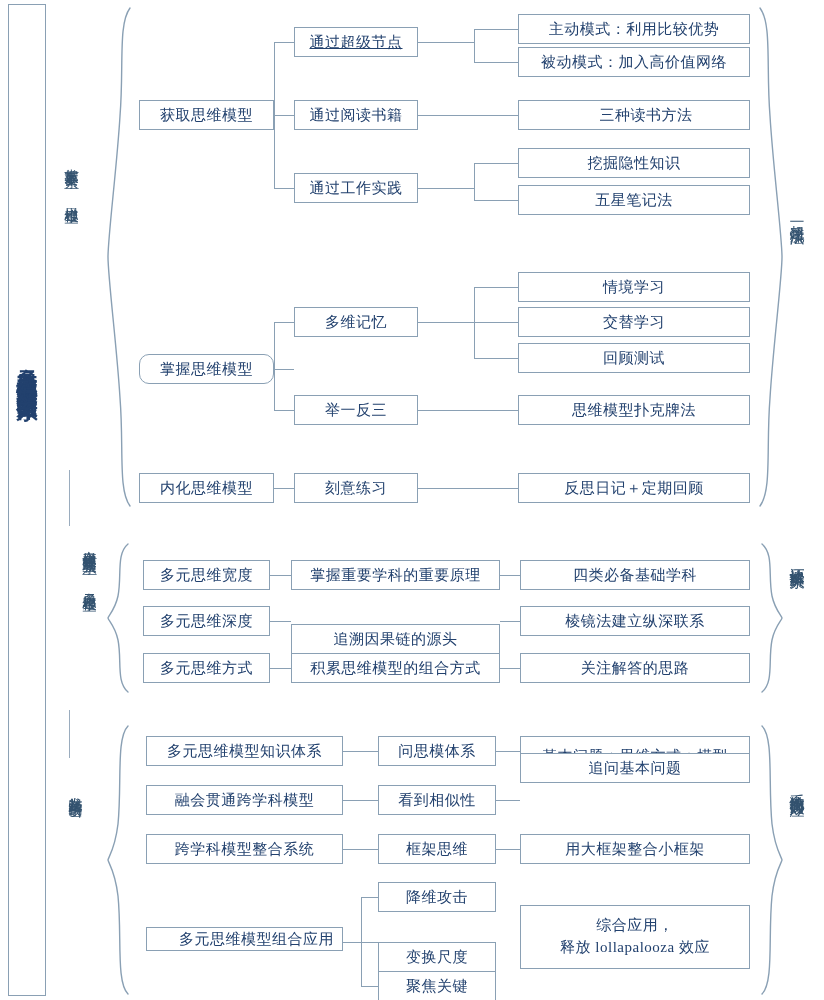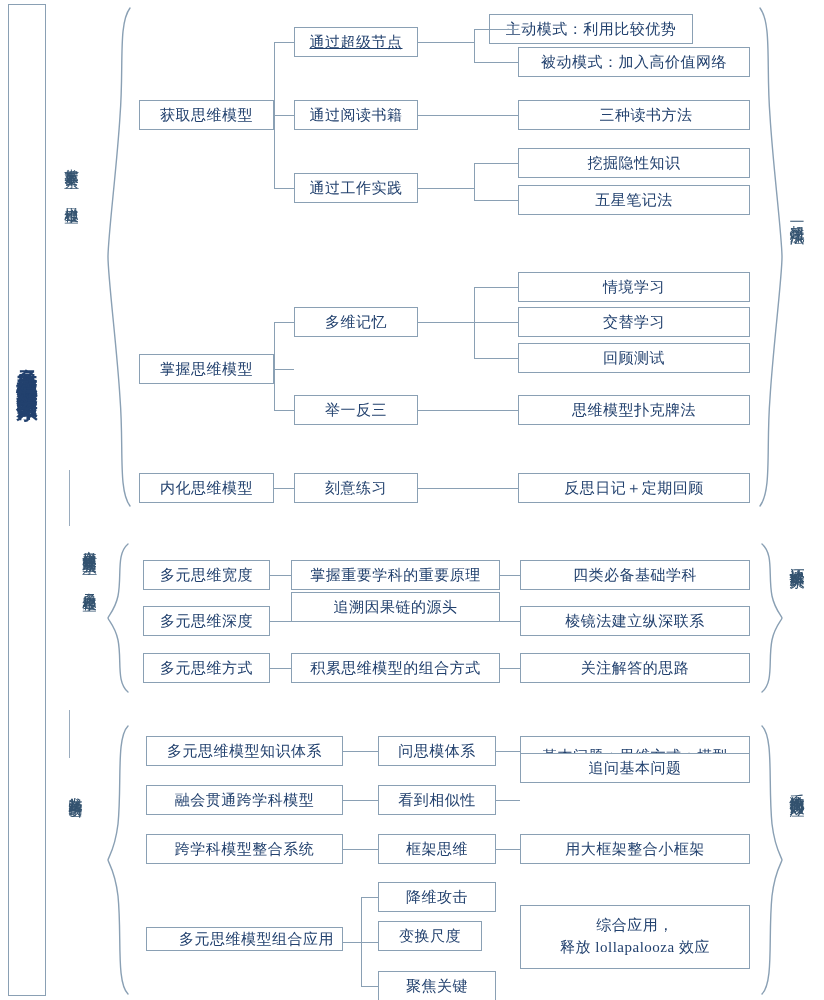--- a/index.html
+++ b/index.html
@@ -136,33 +136,33 @@
 
   <svg class="brace" style="left:106px; top:724px; width:24px; height:272px;" viewBox="0 0 24 272" preserveAspectRatio="none">
     <path d="M22 2 C10 14, 16 60, 12 100 C9 125, 2 134, 2 136 C2 138, 9 147, 12 172 C16 212, 10 258, 22 270"></path>
   </svg>
 
   <svg class="brace" style="left:760px; top:724px; width:24px; height:272px;" viewBox="0 0 24 272" preserveAspectRatio="none">
     <path d="M2 2 C14 14, 8 60, 12 100 C15 125, 22 134, 22 136 C22 138, 15 147, 12 172 C8 212, 14 258, 2 270"></path>
   </svg>
 
   <div class="box" style="left:139px; top:100px; width:135px; height:30px;">获取思维模型</div>
-  <div class="box" style="left:139px; top:354px; width:135px; height:30px;">掌握思维模型</div>
+  <div class="box" style="left:139px; top:354px; width:135px; height:30px;border-radius:10px;">掌握思维模型</div>
   <div class="box" style="left:139px; top:473px; width:135px; height:30px;">内化思维模型</div>
 
   <div class="box" style="left:294px; top:27px; width:124px; height:30px;text-decoration:underline;">通过超级节点</div>
   <div class="box" style="left:294px; top:100px; width:124px; height:30px;">通过阅读书籍</div>
   <div class="box" style="left:294px; top:173px; width:124px; height:30px;">通过工作实践</div>
 
   <div class="hline" style="left:274px; top:115px; width:20px;"></div>
   <div class="vline" style="left:274px; top:42px; height:146px;"></div>
   <div class="hline" style="left:274px; top:42px; width:20px;"></div>
   <div class="hline" style="left:274px; top:188px; width:20px;"></div>
 
-  <div class="box" style="left:489px; top:14px; width:204px; height:30px;">主动模式：利用比较优势</div>
+  <div class="box" style="left:518px; top:14px; width:232px; height:30px;">主动模式：利用比较优势</div>
   <div class="box" style="left:518px; top:47px; width:232px; height:30px;">被动模式：加入高价值网络</div>
   <div class="hline" style="left:418px; top:42px; width:56px;"></div>
   <div class="vline" style="left:474px; top:29px; height:33px;"></div>
   <div class="hline" style="left:474px; top:29px; width:44px;"></div>
   <div class="hline" style="left:474px; top:62px; width:44px;"></div>
 
   <div class="box" style="left:518px; top:100px; width:232px; height:30px;padding-left:24px;">三种读书方法</div>
   <div class="hline" style="left:418px; top:115px; width:100px;"></div>
 
   <div class="box" style="left:518px; top:148px; width:232px; height:30px;">挖掘隐性知识</div>
@@ -195,21 +195,21 @@
   <div class="hline" style="left:274px; top:488px; width:20px;"></div>
 
   <div class="box" style="left:518px; top:473px; width:232px; height:30px;">反思日记＋定期回顾</div>
   <div class="hline" style="left:418px; top:488px; width:100px;"></div>
 
   <div class="box" style="left:143px; top:560px; width:127px; height:30px;">多元思维宽度</div>
   <div class="box" style="left:143px; top:606px; width:127px; height:30px;">多元思维深度</div>
   <div class="box" style="left:143px; top:653px; width:127px; height:30px;">多元思维方式</div>
 
   <div class="box" style="left:291px; top:560px; width:209px; height:30px;">掌握重要学科的重要原理</div>
-  <div class="box" style="left:291px; top:592px; width:209px; height:30px;">追溯因果链的源头</div>
+  <div class="box" style="left:291px; top:624px; width:209px; height:30px;">追溯因果链的源头</div>
   <div class="box" style="left:291px; top:653px; width:209px; height:30px;">积累思维模型的组合方式</div>
 
   <div class="box" style="left:520px; top:560px; width:230px; height:30px;">四类必备基础学科</div>
   <div class="box" style="left:520px; top:606px; width:230px; height:30px;">棱镜法建立纵深联系</div>
   <div class="box" style="left:520px; top:653px; width:230px; height:30px;">关注解答的思路</div>
 
   <div class="hline" style="left:270px; top:575px; width:21px;"></div>
   <div class="hline" style="left:500px; top:575px; width:20px;"></div>
   <div class="hline" style="left:270px; top:621px; width:21px;"></div>
   <div class="hline" style="left:500px; top:621px; width:20px;"></div>
@@ -218,21 +218,21 @@
 
   <div class="box" style="left:146px; top:736px; width:197px; height:30px;">多元思维模型知识体系</div>
   <div class="box" style="left:146px; top:785px; width:197px; height:30px;">融会贯通跨学科模型</div>
   <div class="box" style="left:146px; top:834px; width:197px; height:30px;">跨学科模型整合系统</div>
   <div class="box" style="left:146px; top:927px; width:197px; height:24px;padding-left:24px;">多元思维模型组合应用</div>
 
   <div class="box" style="left:378px; top:736px; width:118px; height:30px;">问思模体系</div>
   <div class="box" style="left:378px; top:785px; width:118px; height:30px;">看到相似性</div>
   <div class="box" style="left:378px; top:834px; width:118px; height:30px;">框架思维</div>
   <div class="box" style="left:378px; top:882px; width:118px; height:30px;">降维攻击</div>
-  <div class="box" style="left:378px; top:921px; width:104px; height:30px;">变换尺度</div>
+  <div class="box" style="left:378px; top:942px; width:118px; height:30px;">变换尺度</div>
   <div class="box" style="left:378px; top:971px; width:118px; height:30px;">聚焦关键</div>
 
   <div class="box" style="left:520px; top:736px; width:230px; height:40px;">基本问题＋思维方式＋模型</div>
   <div class="box" style="left:520px; top:753px; width:230px; height:30px;">追问基本问题</div>
   <div class="box" style="left:520px; top:834px; width:230px; height:30px;">用大框架整合小框架</div>
 
   <div class="box two-line" style="left:520px; top:905px; width:230px; height:64px; flex-direction:column;">
     <span>综合应用，</span>
     <span>释放 lollapalooza 效应</span>
   </div>

